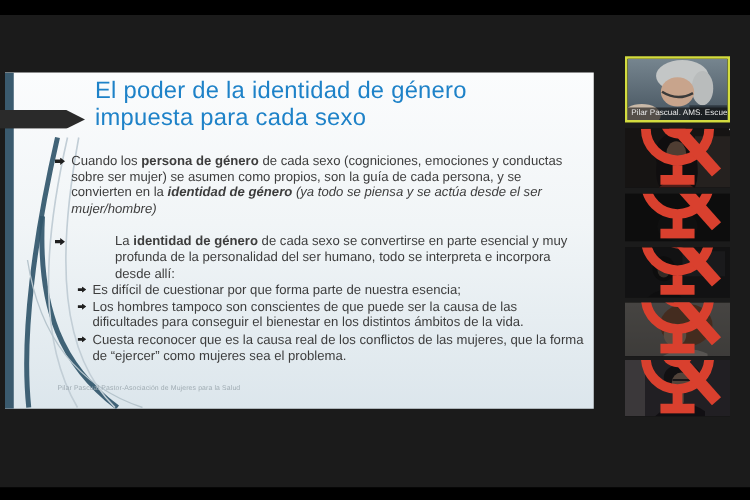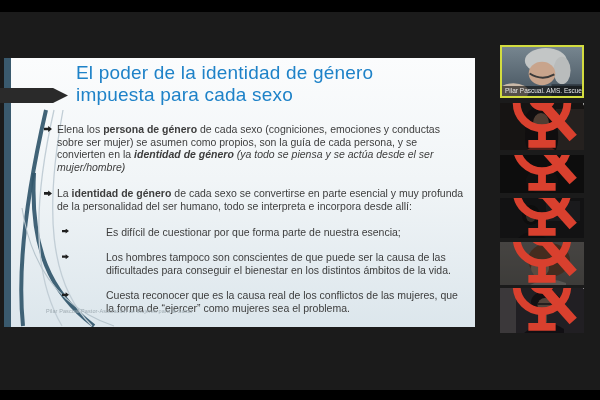--- a/index.html
+++ b/index.html
@@ -25,21 +25,21 @@
   }
   .slide-title{
     position:absolute;left:72px;top:4px;width:356px;
     font-size:19px;line-height:1.18;color:#1e82c8;letter-spacing:.2px;
   }
   .slide-body{
     position:absolute;left:40px;top:56px;width:424px;
     font-size:10.5px;line-height:1.2;color:#3d3d3d;
   }
   .bullet{display:flex;align-items:flex-start;margin-top:9px;}
-  .bullet.sub{margin-left:18px;margin-top:13px;gap:32px;}
+  .bullet.sub{margin-left:18px;margin-top:1px;}
   .arrow-glyph{
     flex:none;display:inline-block;width:8px;height:6px;background:#1f1f1f;margin:3px 5px 0 0;
     clip-path:polygon(0 28%,52% 28%,52% 0,100% 50%,52% 100%,52% 72%,0 72%);
   }
   .bullet.sub .arrow-glyph{width:7px;height:5px;margin-top:3px;}
   .b{font-weight:bold;} .i{font-style:italic;} .bi{font-weight:bold;font-style:italic;}
   .slide-footer{
     position:absolute;left:42px;bottom:13px;font-size:5.5px;color:#9fabb2;letter-spacing:.1px;
   }
 
@@ -79,24 +79,24 @@
     <path d="M18 150 C28 215, 62 252, 110 268" stroke="#b7c5cd" stroke-width="1.1" fill="none"></path>
   </svg>
   <div class="slide-leftbar"></div>
 
   <div class="slide-title">El poder de la identidad de género impuesta para cada sexo</div>
 
   <div class="slide-body">
 
     <div class="bullet">
       <span class="arrow-glyph"></span>
-      <div><span>Elena los </span><span class="b">persona de género</span><span> de cada sexo (cogniciones, emociones y conductas sobre ser mujer) se asumen como propios, son la guía de cada persona, y se convierten en la </span><span class="bi">identidad de género</span><span class="i"> (ya todo se piensa y se actúa desde el ser mujer/hombre)</span></div>
-    </div>
-
-    <div class="bullet" style="margin-top:14px;">
+      <div><span>Cuando los </span><span class="b">persona de género</span><span> de cada sexo (cogniciones, emociones y conductas sobre ser mujer) se asumen como propios, son la guía de cada persona, y se convierten en la </span><span class="bi">identidad de género</span><span class="i"> (ya todo se piensa y se actúa desde el ser mujer/hombre)</span></div>
+    </div>
+
+    <div class="bullet" style="margin-top:14px;gap:35px;">
       <span class="arrow-glyph"></span>
       <div><span>La </span><span class="b">identidad de género</span><span> de cada sexo se convertirse en parte esencial y muy profunda de la personalidad del ser humano, todo se interpreta e incorpora desde allí:</span></div>
     </div>
 
     <div class="bullet sub">
       <span class="arrow-glyph"></span>
       <div>Es difícil de cuestionar por que forma parte de nuestra esencia;</div>
     </div>
 
     <div class="bullet sub">

